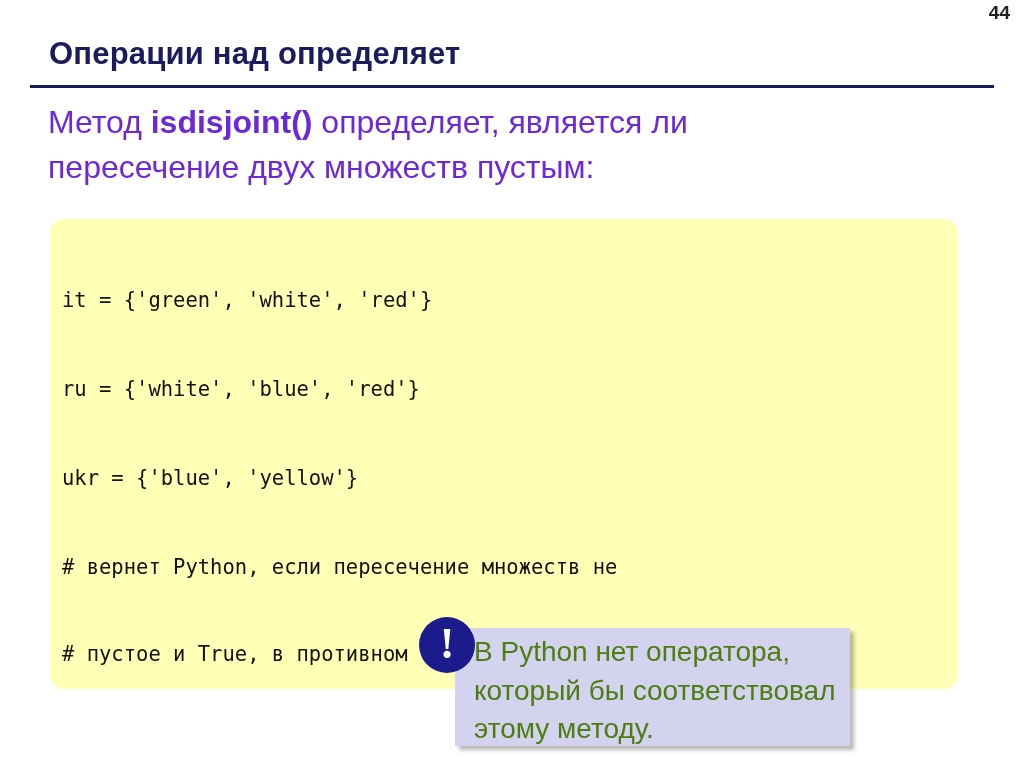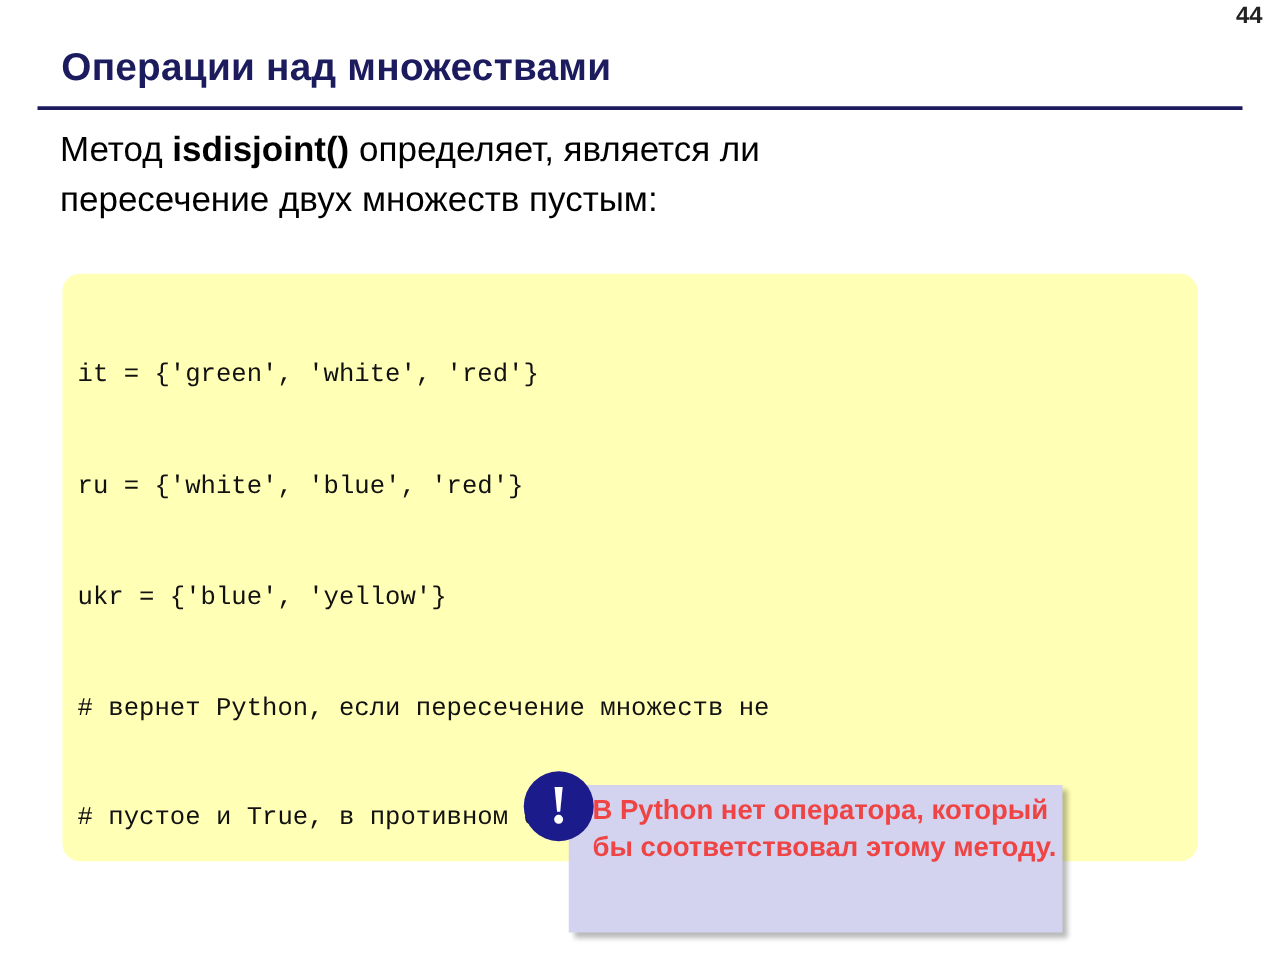--- a/index.html
+++ b/index.html
@@ -45,22 +45,22 @@
     top: 85px;
     width: 964px;
     height: 3px;
     background: #1b1b5e;
   }
   .intro {
     position: absolute;
     left: 48px;
     top: 100px;
     width: 700px;
-    font-size: 28px;
-    color: #000000;
+    font-size: 32px;
+    color: #6d28d9;
     line-height: 1.42;
   }
   .intro b {
     font-weight: bold;
   }
   .code-box {
     position: absolute;
     left: 50px;
     top: 219px;
     width: 908px;
@@ -74,44 +74,42 @@
     top: 232px;
     width: 890px;
     font-family: "DejaVu Sans Mono", monospace;
     font-size: 20.5px;
     color: #111111;
     white-space: pre;
   }
   .code .line {
     height: 41px;
     line-height: 41px;
-    font-family: Liberation Mono, monospace;
   }
   .code .line.tight {
     height: 37px;
     line-height: 37px;
   }
   .callout {
     position: absolute;
     left: 455px;
     top: 628px;
     width: 395px;
     height: 118px;
     background: #d3d2ef;
     box-shadow: 4px 4px 4px rgba(0,0,0,0.28);
   }
   .callout-text {
     position: absolute;
     left: 474px;
     top: 633px;
     width: 372px;
-    font-size: 22px;
-    color: #ef4444;
+    font-size: 28px;
+    color: #4d7c0f;
     line-height: 1.38;
-    font-weight: bold;
   }
   .bang-circle {
     position: absolute;
     left: 419px;
     top: 617px;
     width: 56px;
     height: 56px;
     border-radius: 50%;
     background: #1b1b8c;
     color: #ffffff;
@@ -122,21 +120,21 @@
     line-height: 53px;
   }
 </style>
 </head>
 <body>
 
 <div class="slide">
 
   <div class="page-number">44</div>
 
-  <div class="title">Операции над множествами</div>
+  <div class="title">Операции над определяет</div>
   <div class="title-rule"></div>
 
   <div class="intro"><span>Метод </span><b>isdisjoint()</b><span> определяет, является ли пересечение двух множеств пустым:</span></div>
 
   <div class="code-box"></div>
 
   <div class="code">
     <div class="line">it = {'green', 'white', 'red'}</div>
     <div class="line">ru = {'white', 'blue', 'red'}</div>
     <div class="line">ukr = {'blue', 'yellow'}</div>

